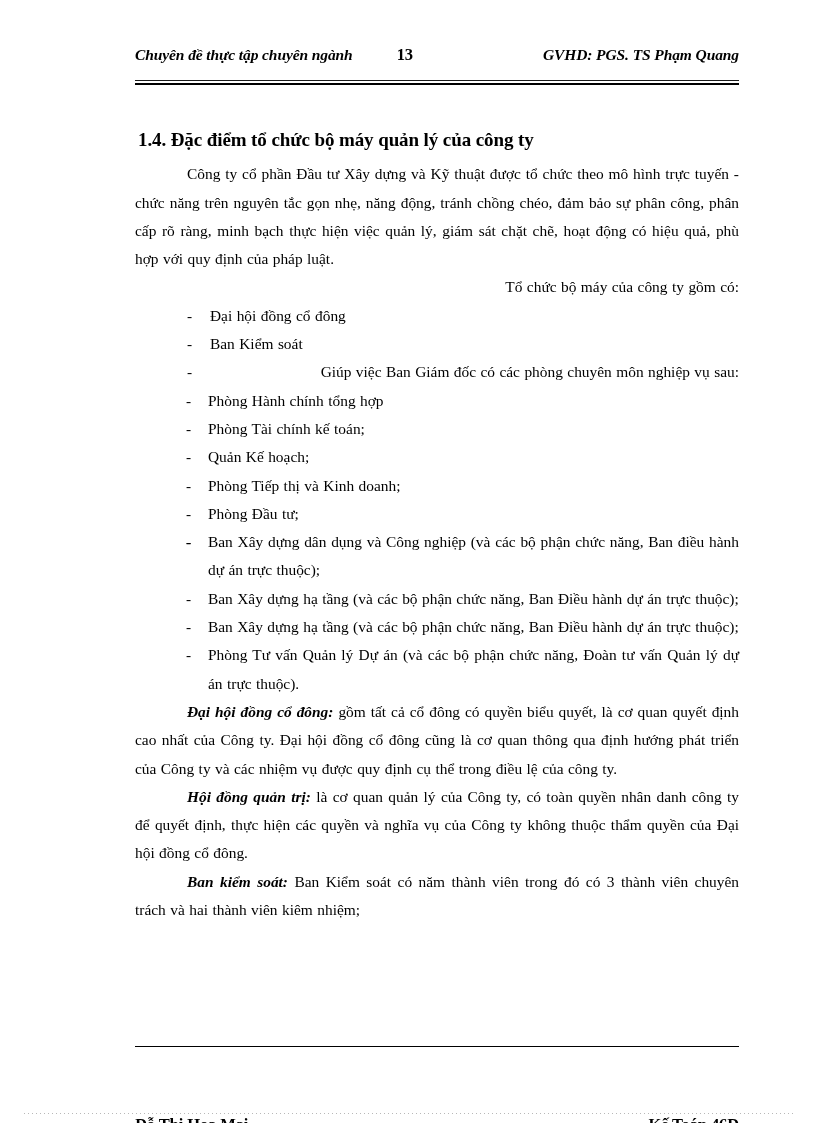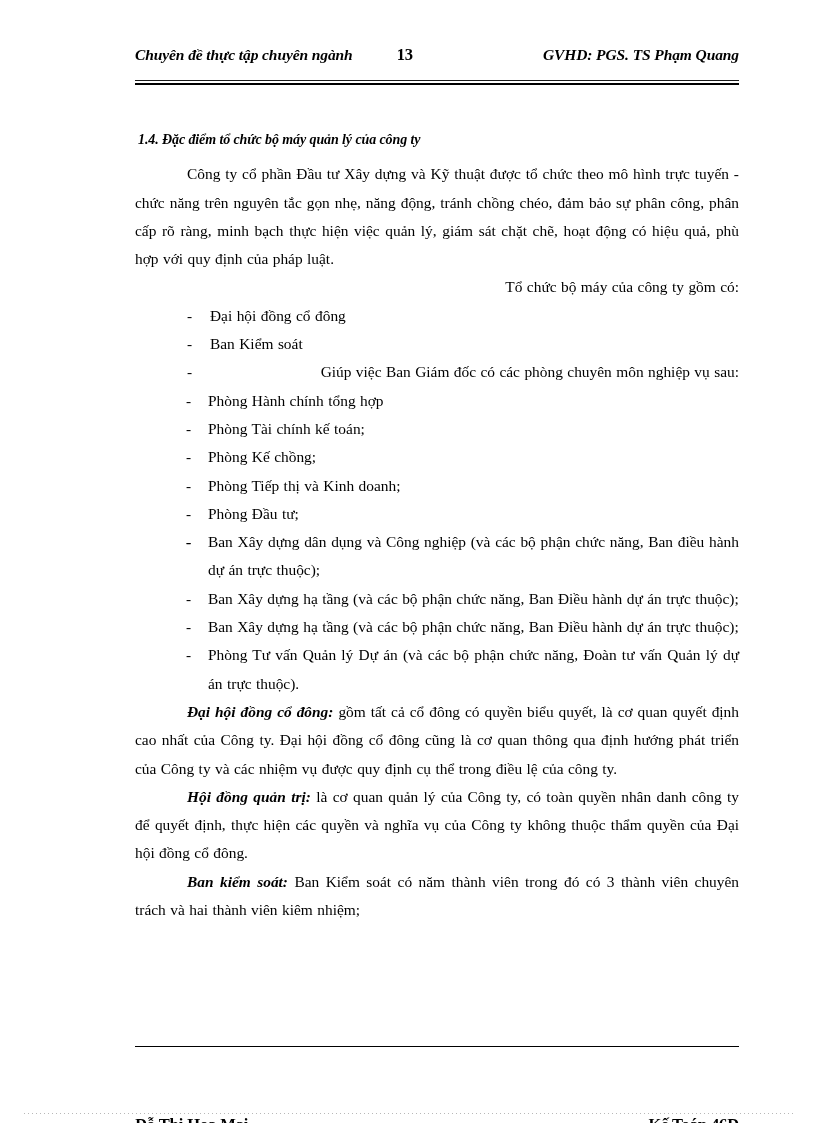--- a/index.html
+++ b/index.html
@@ -81,25 +81,24 @@
     position: absolute;
     left: 135px;
     top: 126px;
     width: 604px;
     font-size: 15.4px;
     line-height: 28.3px;
   }
 
   .heading {
     font-weight: bold;
-    font-size: 14px;
+    font-size: 19px;
     margin: 0 0 6px 0;
     padding-left: 3px;
     letter-spacing: -0.1px;
-    font-style: italic;
   }
 
   p.para {
     margin: 0;
     text-align: justify;
     text-justify: inter-word;
     word-spacing: 0.6px;
   }
   p.indent {
     text-indent: 52px;
@@ -224,21 +223,21 @@
       <li class="short">
         <span class="dash">-</span>
         <span>Phòng Hành chính tổng hợp</span>
       </li>
       <li class="short">
         <span class="dash">-</span>
         <span>Phòng Tài chính kế toán;</span>
       </li>
       <li class="short">
         <span class="dash">-</span>
-        <span>Phòng Kế chồng;</span>
+        <span>Quản Kế hoạch;</span>
       </li>
       <li class="short">
         <span class="dash">-</span>
         <span>Phòng Tiếp thị và Kinh doanh;</span>
       </li>
       <li class="short">
         <span class="dash">-</span>
         <span>Phòng Đầu tư;</span>
       </li>
       <li class="short">

